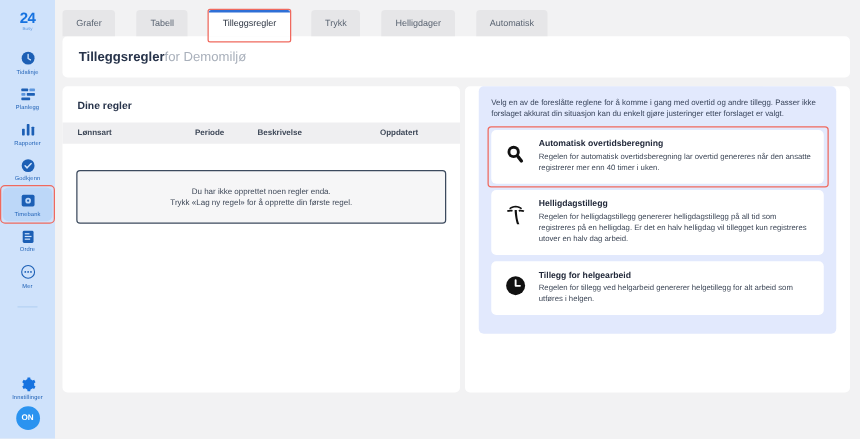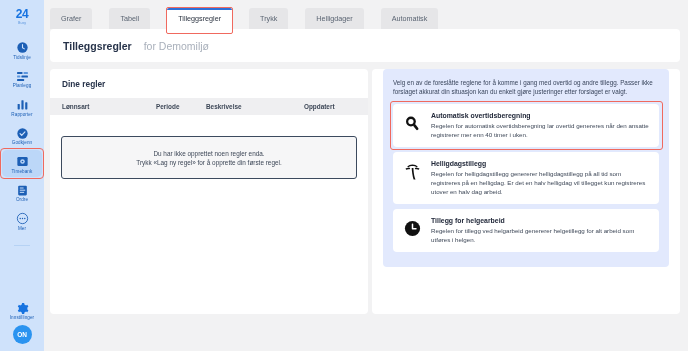--- a/index.html
+++ b/index.html
@@ -74,21 +74,21 @@
     border: 1.4px solid #f0695e; border-radius: 2px; pointer-events: none;
   }
   .tabbar-fill { flex: 1 1 auto; height: 1px; }
 
   .titlecard {
     background: #fff; border-radius: 4px;
     margin: 0 8px 7px 6px; height: 33px;
     display: flex; align-items: center; padding-left: 13px;
   }
   .title-main { font-size: 10.5px; font-weight: bold; color: #27334a; }
-  .title-sub { font-size: 10.5px; color: #a9b0bb; margin-left: 12px; }
+  .title-sub { font-size: 10.5px; color: #a9b0bb; margin-left: 0; }
 
   .columns { display: flex; gap: 4px; padding: 0 8px 0 6px; flex: 1 1 auto; }
   .panel { background: #fff; border-radius: 4px; }
   .panel-left { flex: 0 0 318px; height: 245px; }
   .panel-right { flex: 1 1 auto; height: 245px; }
 
   .panel-head { padding: 10px 12px 9px; font-size: 8.3px; font-weight: bold; color: #27334a; }
 
   .tbl-head {
     display: flex; background: #efeff1;

